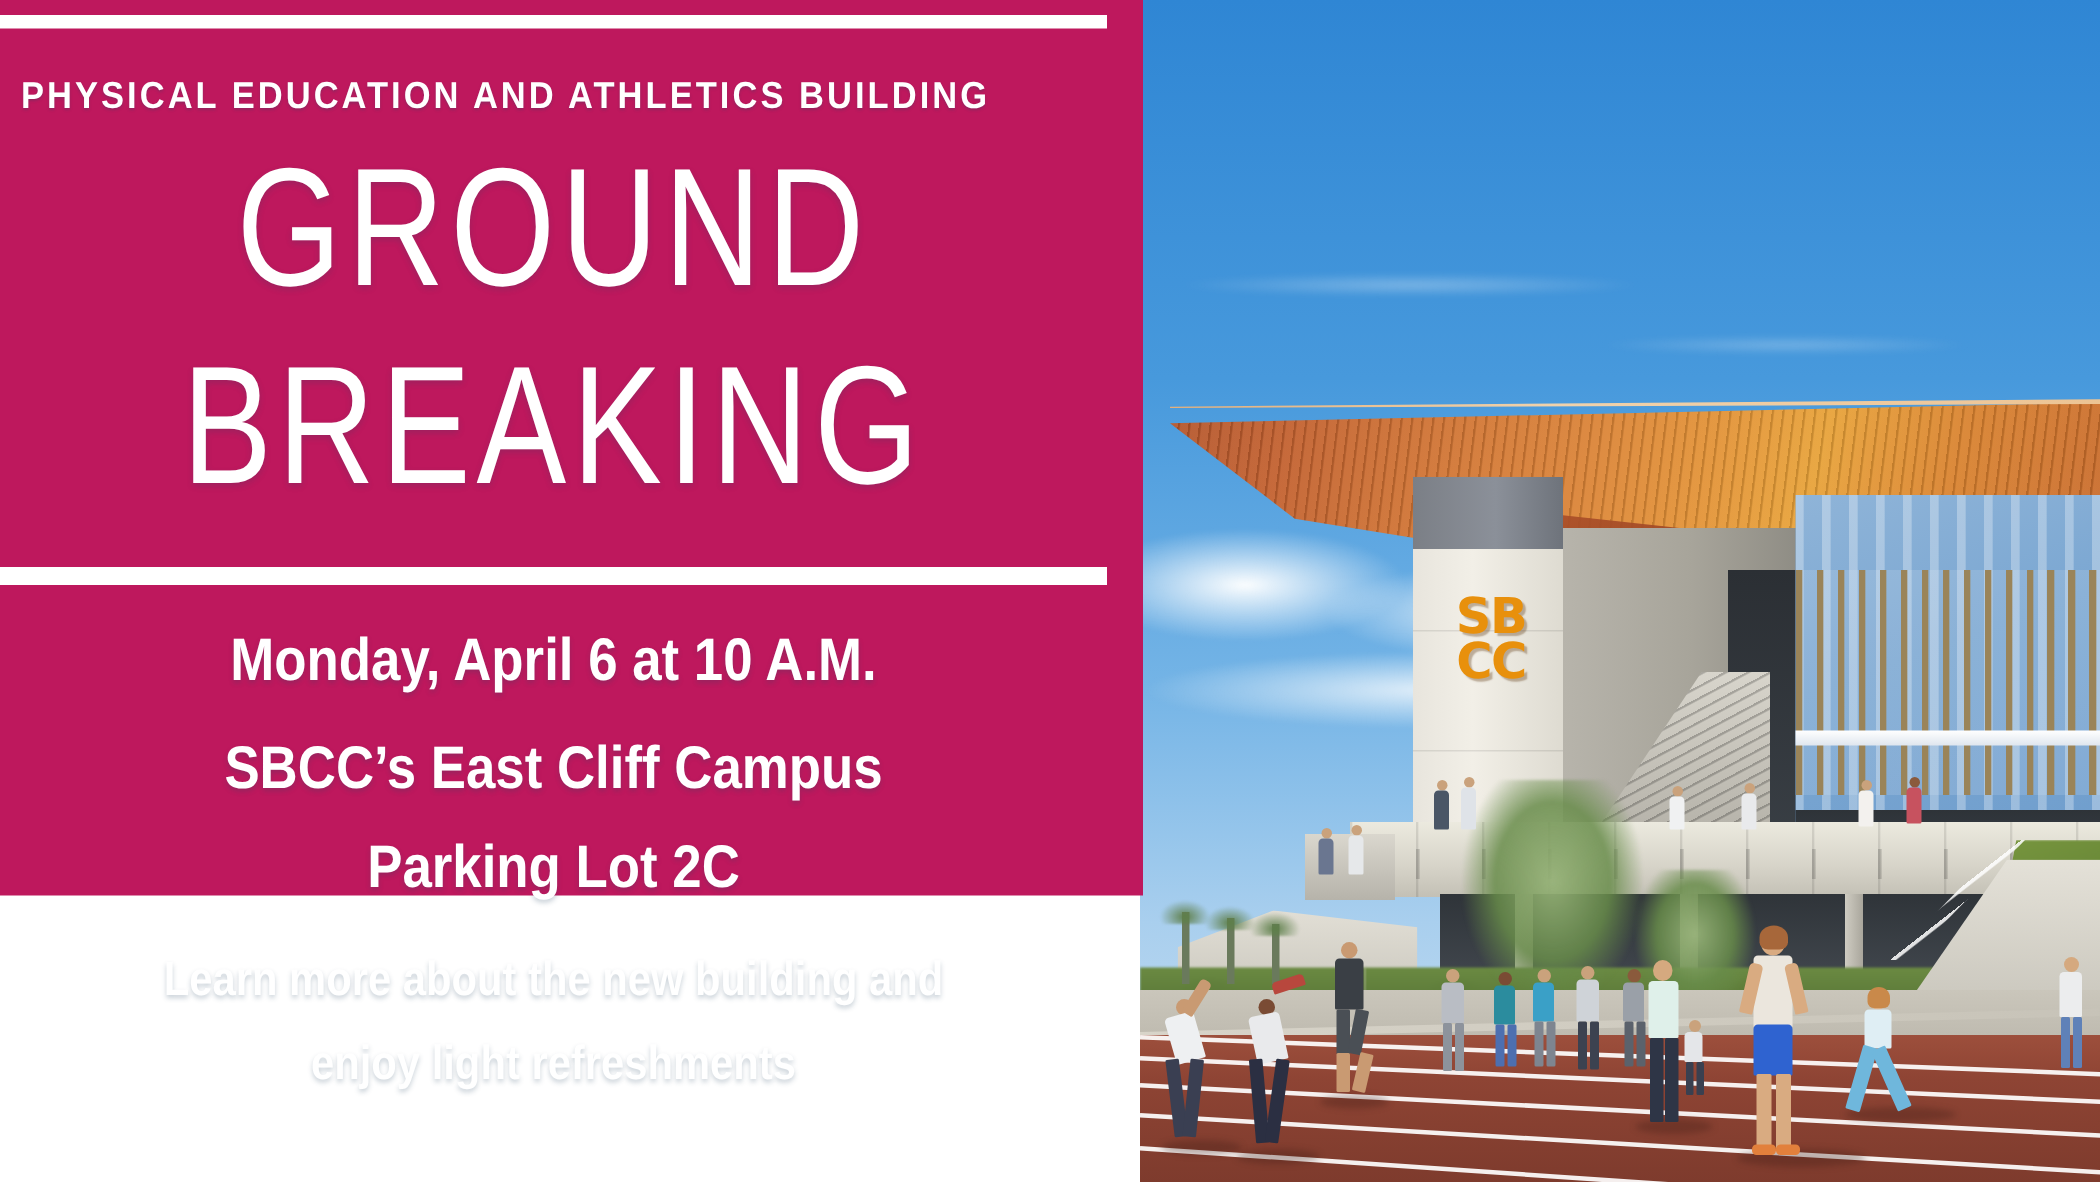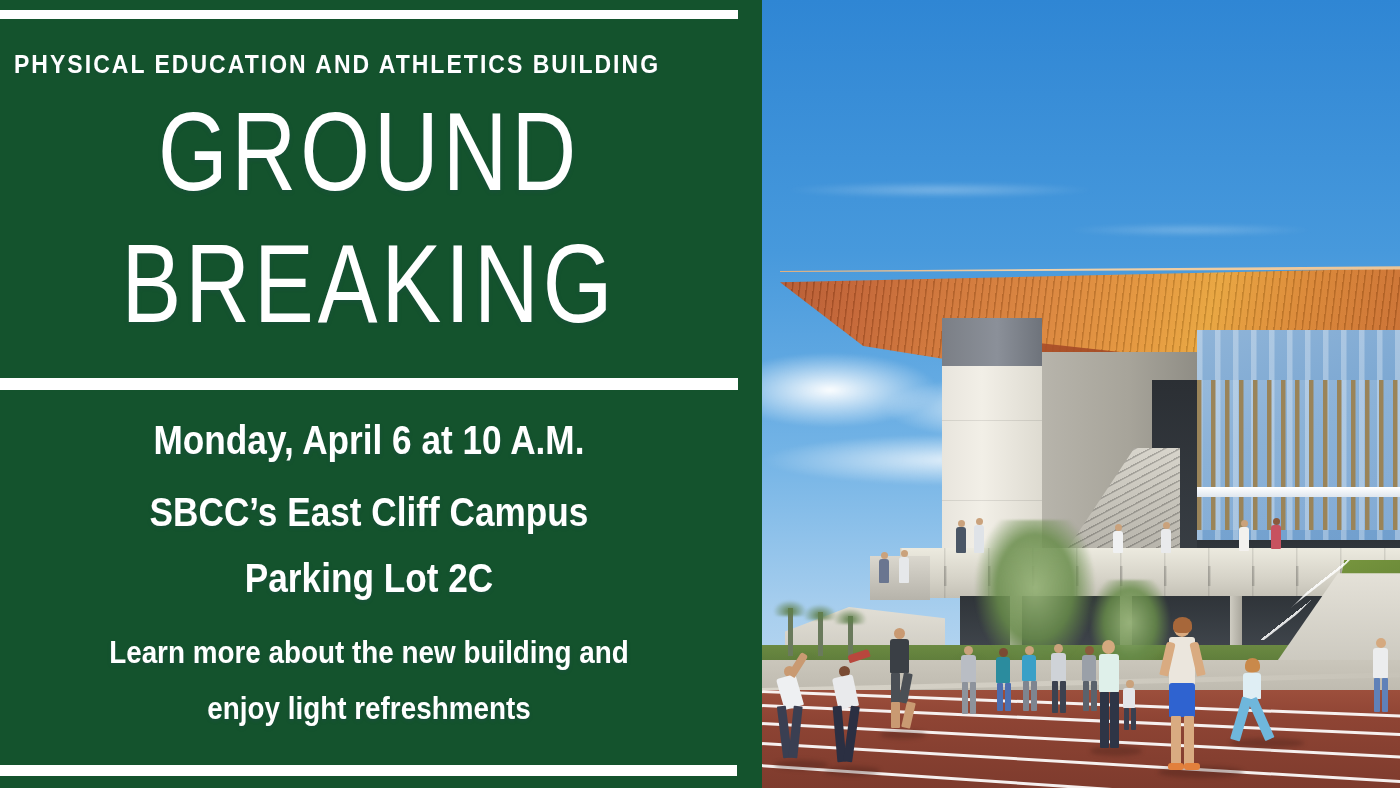--- a/index.html
+++ b/index.html
@@ -229,22 +229,22 @@
   .p-head { position:absolute; border-radius:50%; }
   .p-body { position:absolute; border-radius:3px 3px 1px 1px; }
   .p-leg  { position:absolute; border-radius:1px; }
   .shadow {
     position:absolute; border-radius:50%;
     background:rgba(60,28,20,.30); filter:blur(2px);
   }
 
   
   #panel {
-    position:absolute; left:0; top:0; width:762px; height:788px;
-    background:#14532d;
+    position:absolute; left:0; top:0; width:762px; height:597px;
+    background:#be185d;
   }
   .rule {
     position:absolute; left:0; background:#FFFFFF;
   }
   #rule-top    { top:10px;  width:738px; height:9px;  }
   #rule-mid    { top:378px; width:738px; height:12px; }
   #rule-bottom { top:765px; width:737px; height:11px; }
 
   .eyebrow {
     position:absolute; left:14px; top:50px;
@@ -335,20 +335,24 @@
       <div class="wing-glass"></div>
     </div>
     <div class="wing-louvers"></div>
     <div class="wing-rail"></div>
     <div class="wing-deck"></div>
 
     <div class="pylon"></div>
     <div class="pylon-top"></div>
     <div class="pylon-seam" style="top:420px"></div>
     <div class="pylon-seam" style="top:500px"></div>
+    <div class="logo">
+      <div>SB</div>
+      <div>CC</div>
+    </div>
 
     <div class="parapet"></div>
     <div class="parapet-joints"></div>
     <div class="parapet-dots"></div>
     <div class="undercroft"></div>
     <div class="col" style="left:250px"></div>
     <div class="col" style="left:360px"></div>
     <div class="col" style="left:470px"></div>
 
     <div class="plinth"></div>

